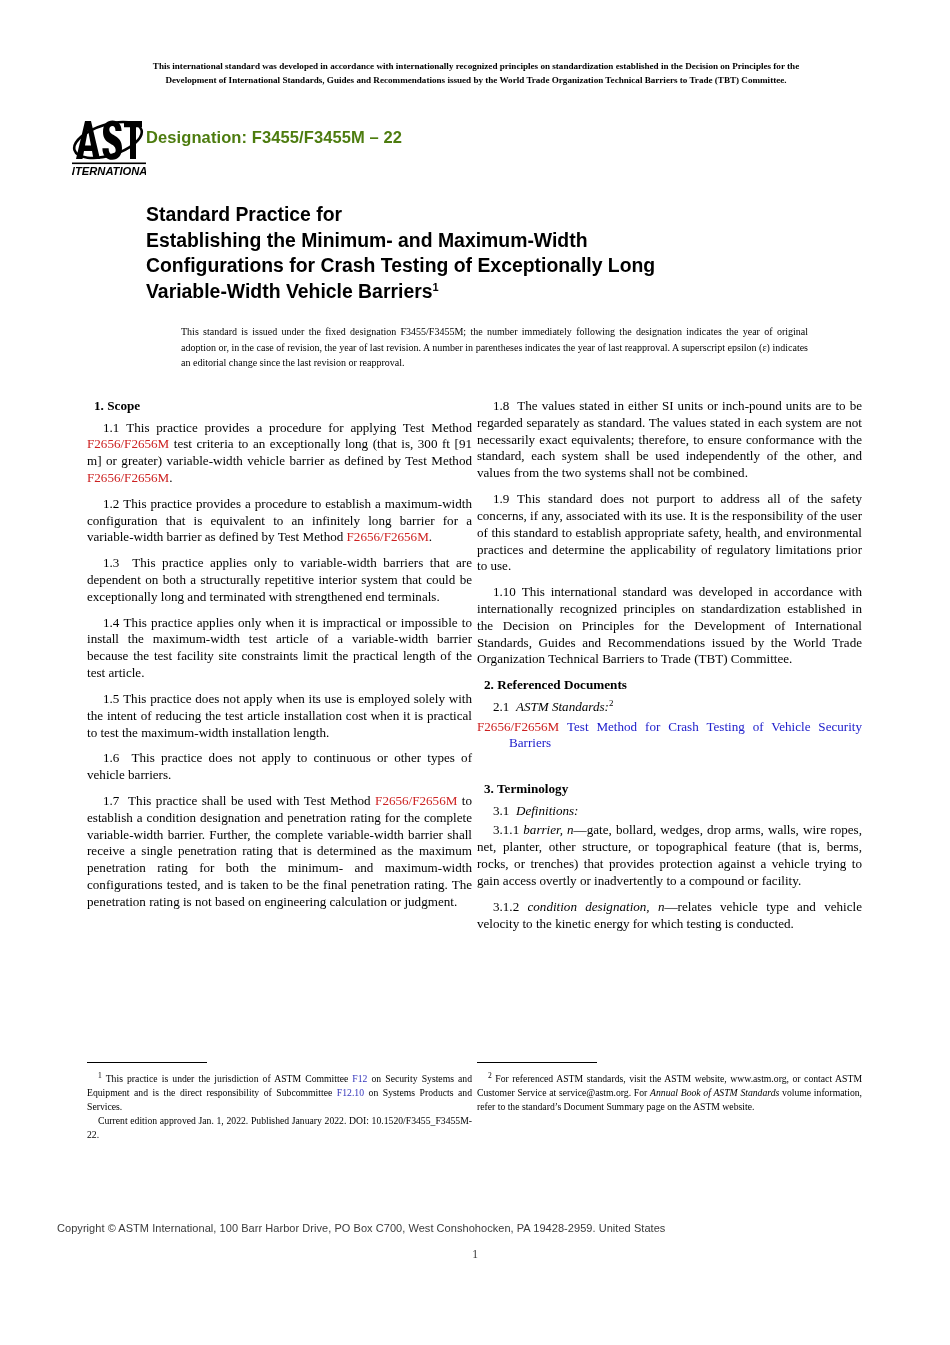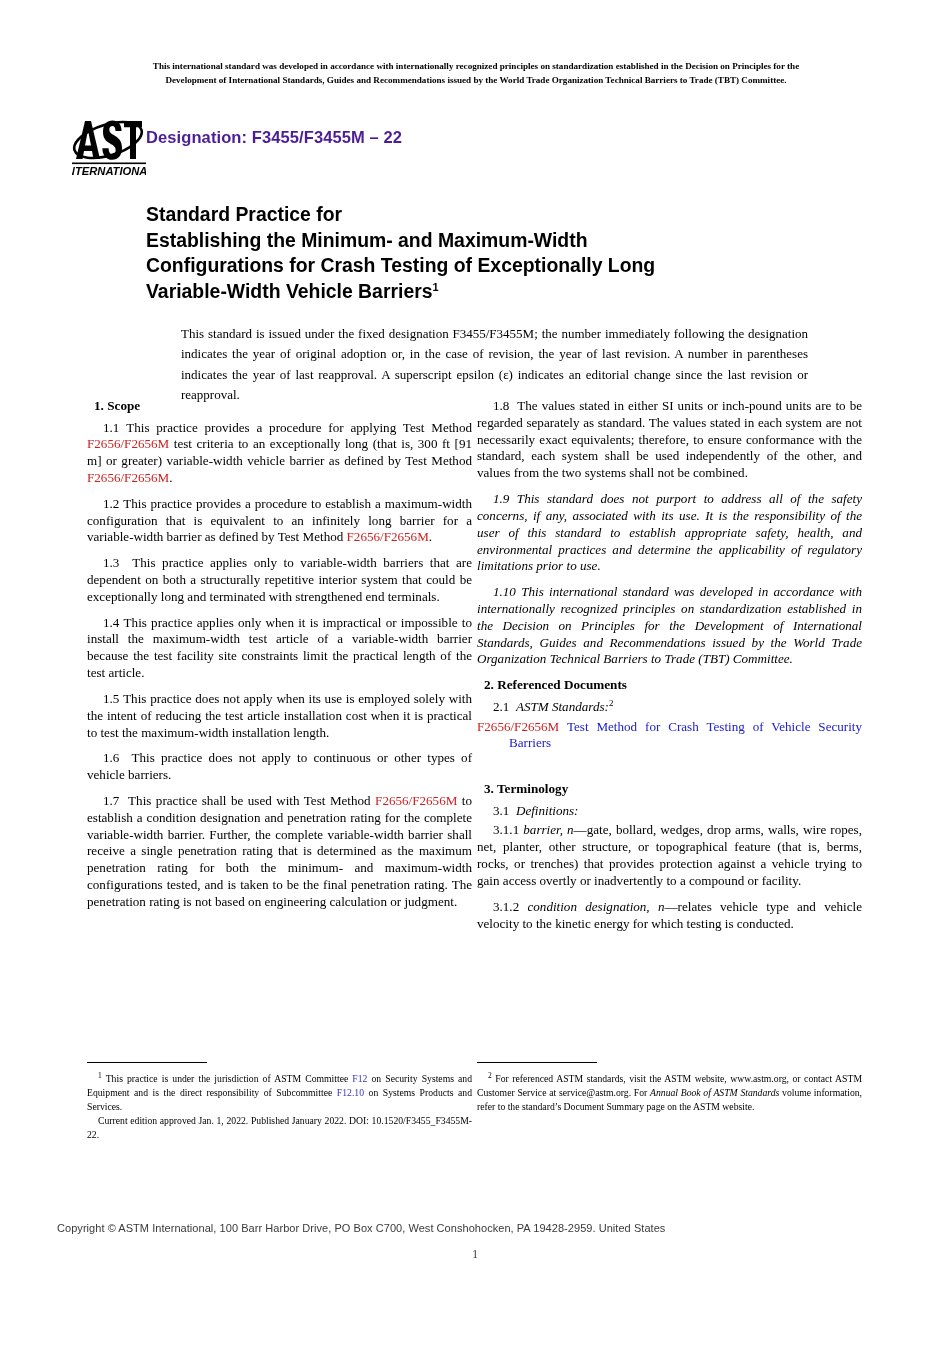--- a/index.html
+++ b/index.html
@@ -54,21 +54,21 @@
   }
   .astm-logo svg { display: block; }
   .desig-text {
     position: absolute;
     left: 74px;
     top: 16px;
     font-family: "Liberation Sans", "DejaVu Sans", sans-serif;
     font-weight: bold;
     font-size: 16.5px;
     letter-spacing: 0.1px;
-    color: #4c1d95;
+    color: #4d7c0f;
   }
 
   
   .doc-title {
     position: absolute;
     left: 146px;
     top: 202px;
     width: 700px;
     font-family: "Liberation Sans", "DejaVu Sans", sans-serif;
     font-weight: bold;
@@ -82,21 +82,21 @@
     line-height: 0;
     font-weight: bold;
   }
 
   
   .issue-note {
     position: absolute;
     left: 181px;
     top: 324px;
     width: 627px;
-    font-size: 13px;
+    font-size: 10px;
     line-height: 1.56;
     text-align: justify;
     color: #000;
   }
 
   
   .col {
     position: absolute;
     top: 398px;
     width: 385px;
@@ -119,21 +119,21 @@
   }
   h2.sec.spaced { margin-top: 29px; }
 
   p.para {
     margin: 0 0 9px 0;
     padding: 0;
     text-indent: 16px;
     text-align: justify;
   }
   p.para.tight { margin-bottom: 3px; }
-  p.para.ital { font-style: italic; }
+  p.para.ital { }
 
   .ref { color: #CC2020; }
   .lnk { color: #2020CC; }
   .bluelink { color: #3333BB; }
   .it { font-style: italic; }
   .sup {
     font-size: 0.68em;
     vertical-align: super;
     line-height: 0;
   }

